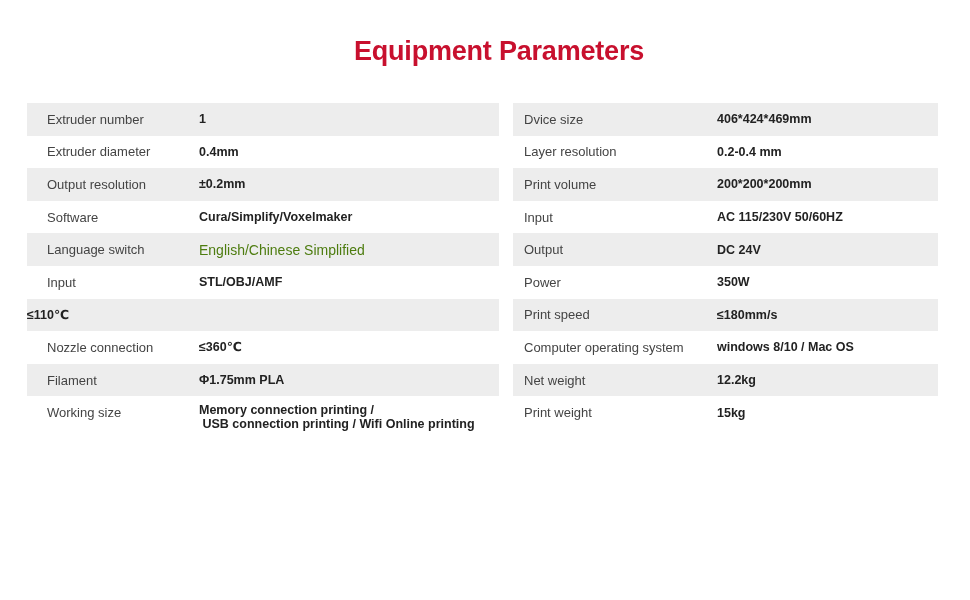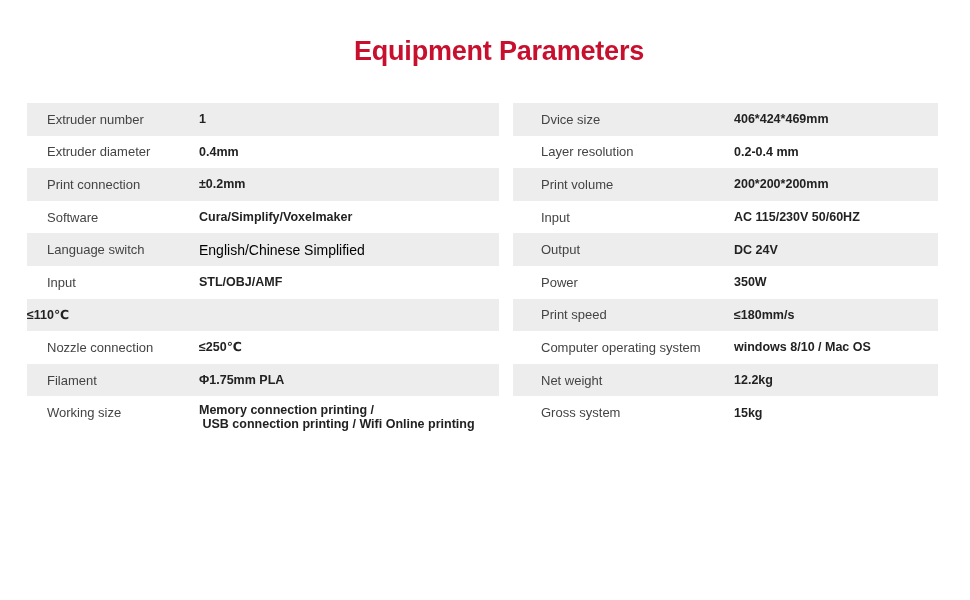--- a/index.html
+++ b/index.html
@@ -60,28 +60,28 @@
     }
     .left .label {
       padding-left: 20px;
       width: 152px;
       flex: 0 0 152px;
     }
     .left .value {
       padding-left: 0;
     }
     .right .label {
-      padding-left: 28px;
+      padding-left: 11px;
       width: 193px;
       flex: 0 0 193px;
     }
     .value.plain {
       font-weight: normal;
       font-size: 14px;
-      color: #000000;
+      color: #4d7c0f;
     }
     .value.multi {
       white-space: pre;
       line-height: 14px;
       margin-top: 8px;
     }
   </style>
 </head>
 <body>
 
@@ -90,41 +90,41 @@
 <div class="spec-table left">
   <div class="row shaded">
     <span class="label">Extruder number</span>
     <span class="value">1</span>
   </div>
   <div class="row">
     <span class="label">Extruder diameter</span>
     <span class="value">0.4mm</span>
   </div>
   <div class="row shaded">
-    <span class="label">Print connection</span>
+    <span class="label">Output resolution</span>
     <span class="value">±0.2mm</span>
   </div>
   <div class="row">
     <span class="label">Software</span>
     <span class="value">Cura/Simplify/Voxelmaker</span>
   </div>
   <div class="row shaded">
     <span class="label">Language switch</span>
     <span class="value plain">English/Chinese Simplified</span>
   </div>
   <div class="row">
     <span class="label">Input</span>
     <span class="value">STL/OBJ/AMF</span>
   </div>
   <div class="row shaded">
     <span class="value">≤110℃</span>
   </div>
   <div class="row">
     <span class="label">Nozzle connection</span>
-    <span class="value">≤250℃</span>
+    <span class="value">≤360℃</span>
   </div>
   <div class="row shaded">
     <span class="label">Filament</span>
     <span class="value">Φ1.75mm PLA</span>
   </div>
   <div class="row">
     <span class="label">Working size</span>
     <span class="value multi">Memory connection printing /
  USB connection printing / Wifi Online printing</span>
   </div>
@@ -161,16 +161,16 @@
   </div>
   <div class="row">
     <span class="label">Computer operating system</span>
     <span class="value">windows 8/10 / Mac OS</span>
   </div>
   <div class="row shaded">
     <span class="label">Net weight</span>
     <span class="value">12.2kg</span>
   </div>
   <div class="row">
-    <span class="label">Gross system</span>
+    <span class="label">Print weight</span>
     <span class="value">15kg</span>
   </div>
 </div>
 
 </body></html>

